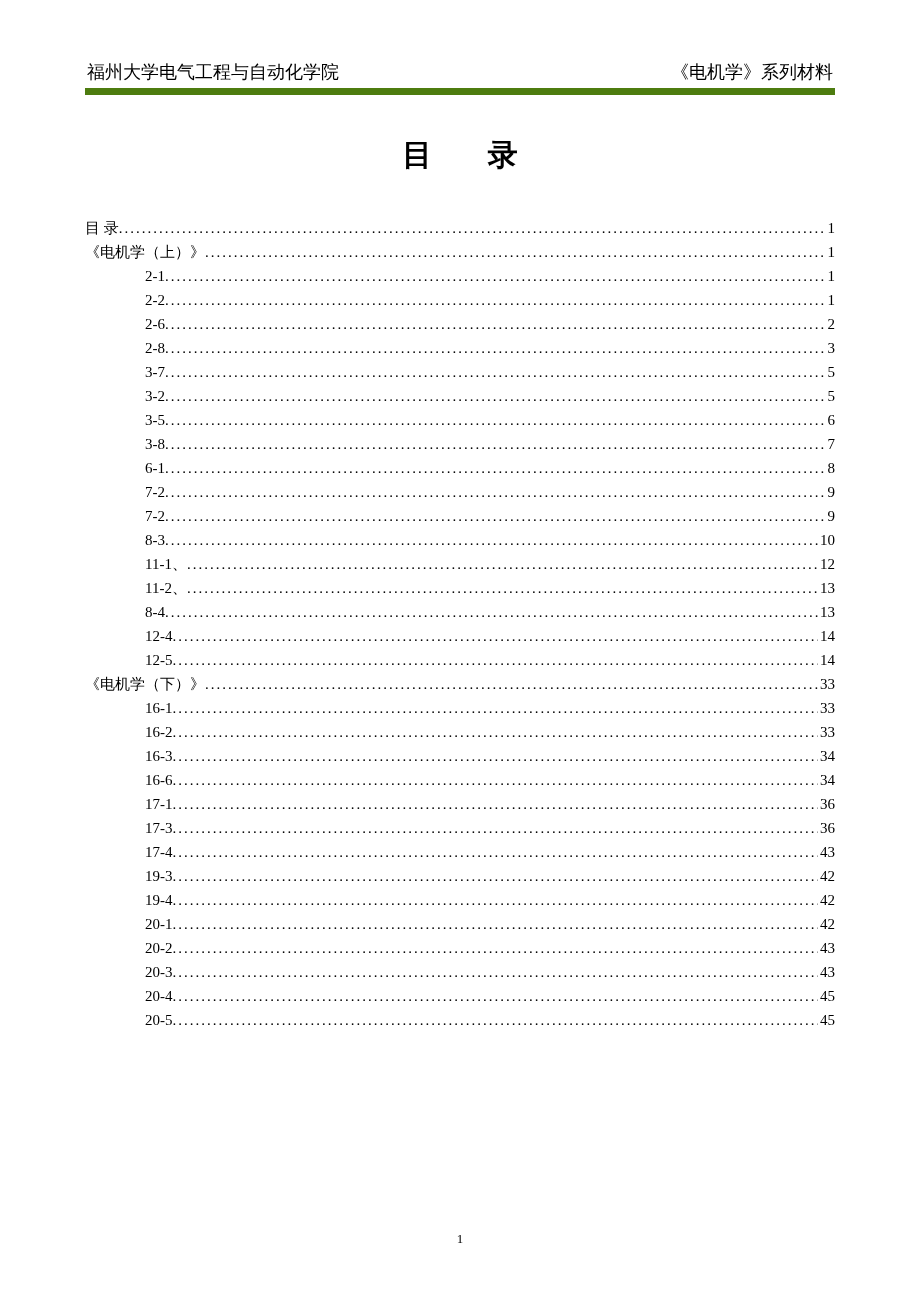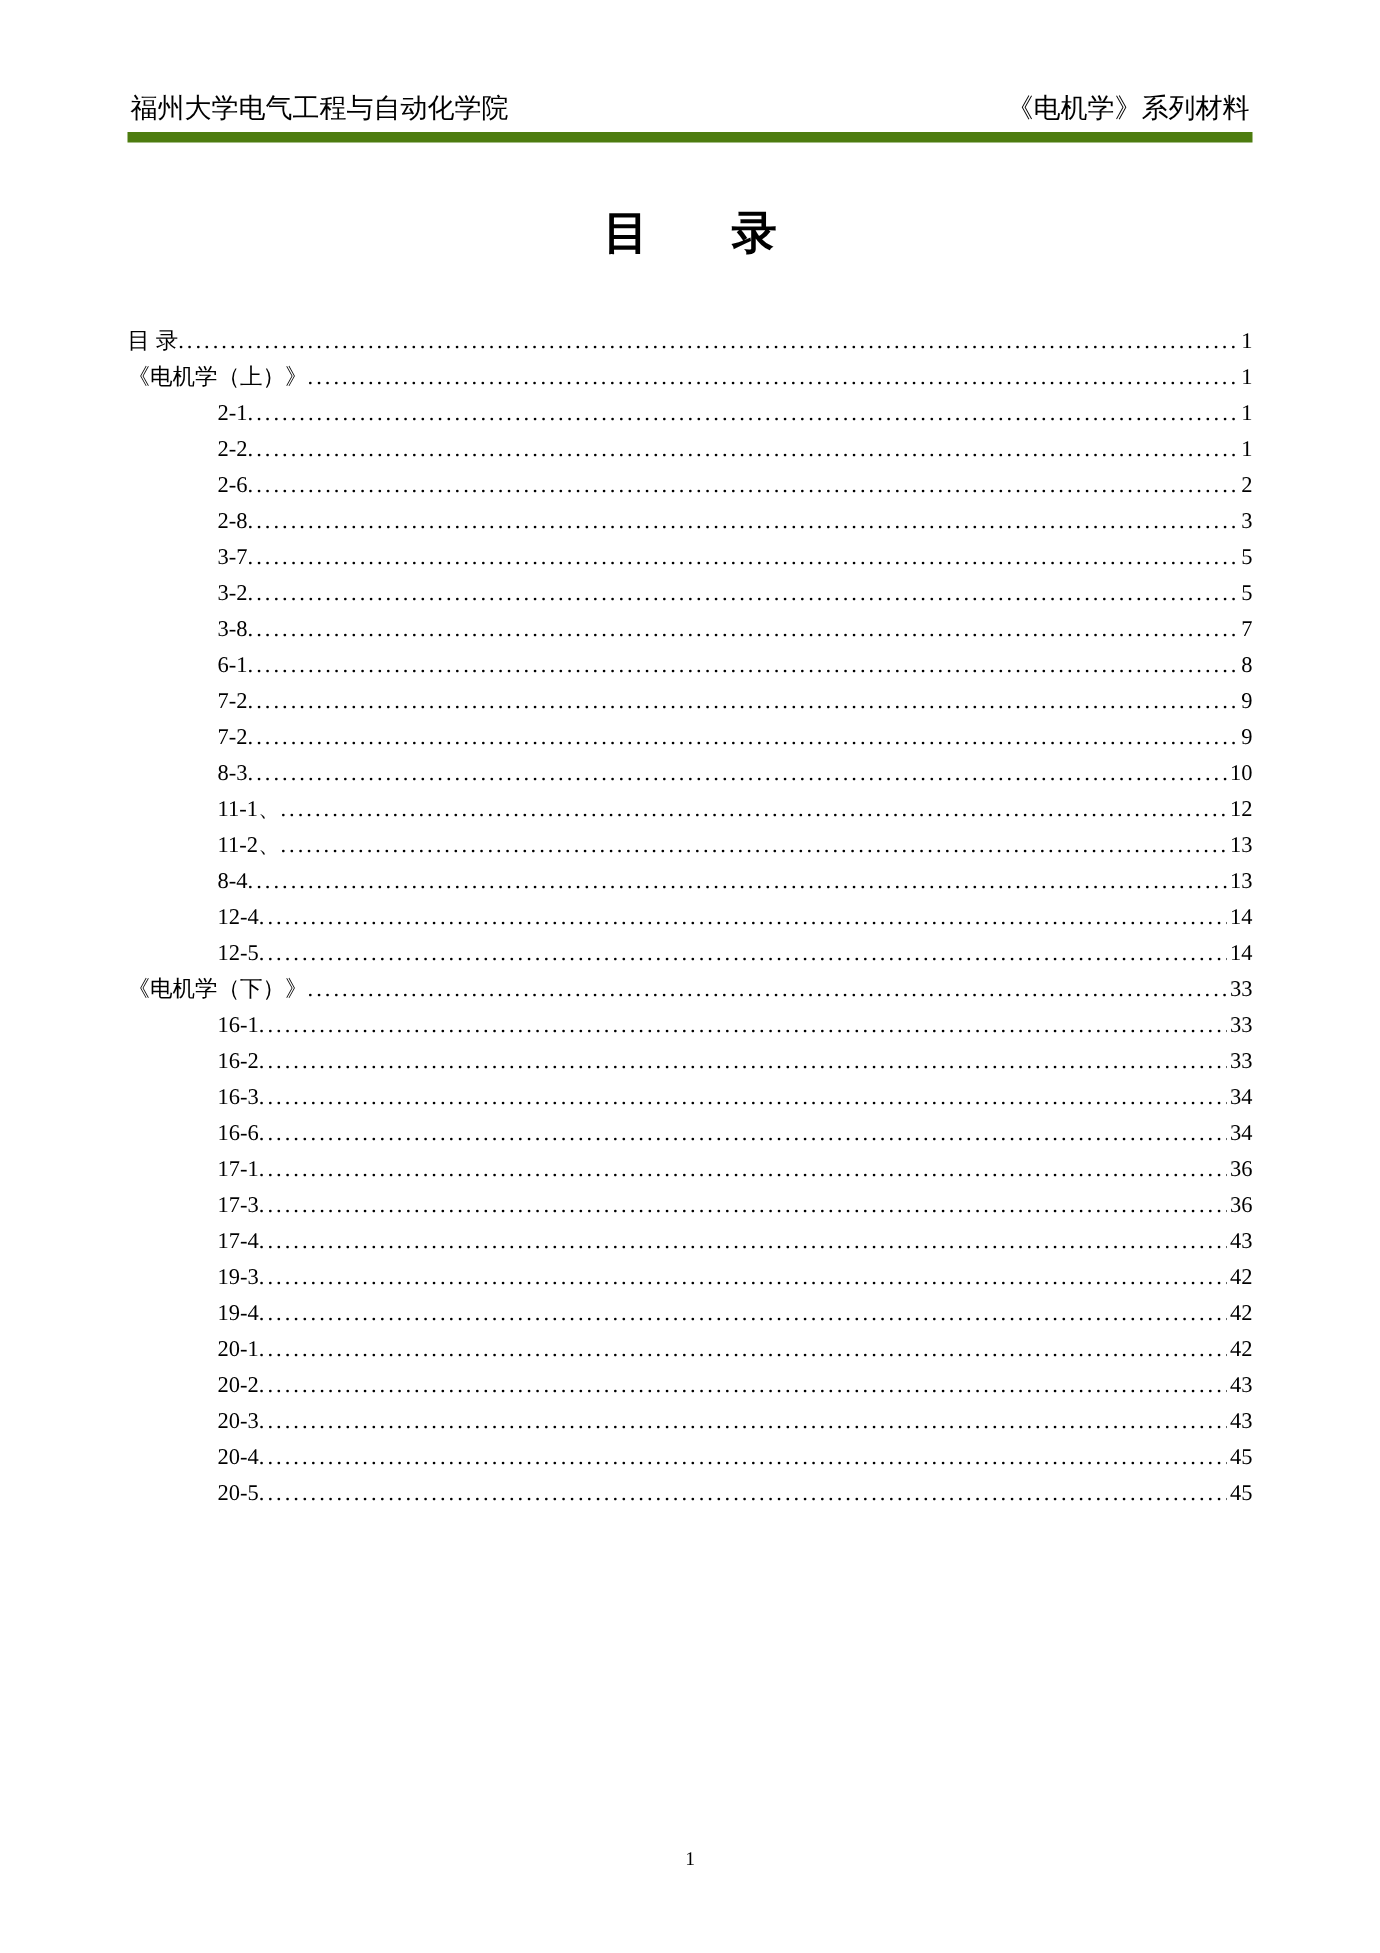--- a/index.html
+++ b/index.html
@@ -63,20 +63,25 @@
         <span class="label">3-7</span>
         <span class="dots"></span>
         <span class="pg">5</span>
       </div>
       <div class="toc-line indent-1">
         <span class="label">3-2</span>
         <span class="dots"></span>
         <span class="pg">5</span>
       </div>
       <div class="toc-line indent-1">
+        <span class="label">3-5</span>
+        <span class="dots"></span>
+        <span class="pg">6</span>
+      </div>
+      <div class="toc-line indent-1">
         <span class="label">3-8</span>
         <span class="dots"></span>
         <span class="pg">7</span>
       </div>
       <div class="toc-line indent-1">
         <span class="label">6-1</span>
         <span class="dots"></span>
         <span class="pg">8</span>
       </div>
       <div class="toc-line indent-1">

